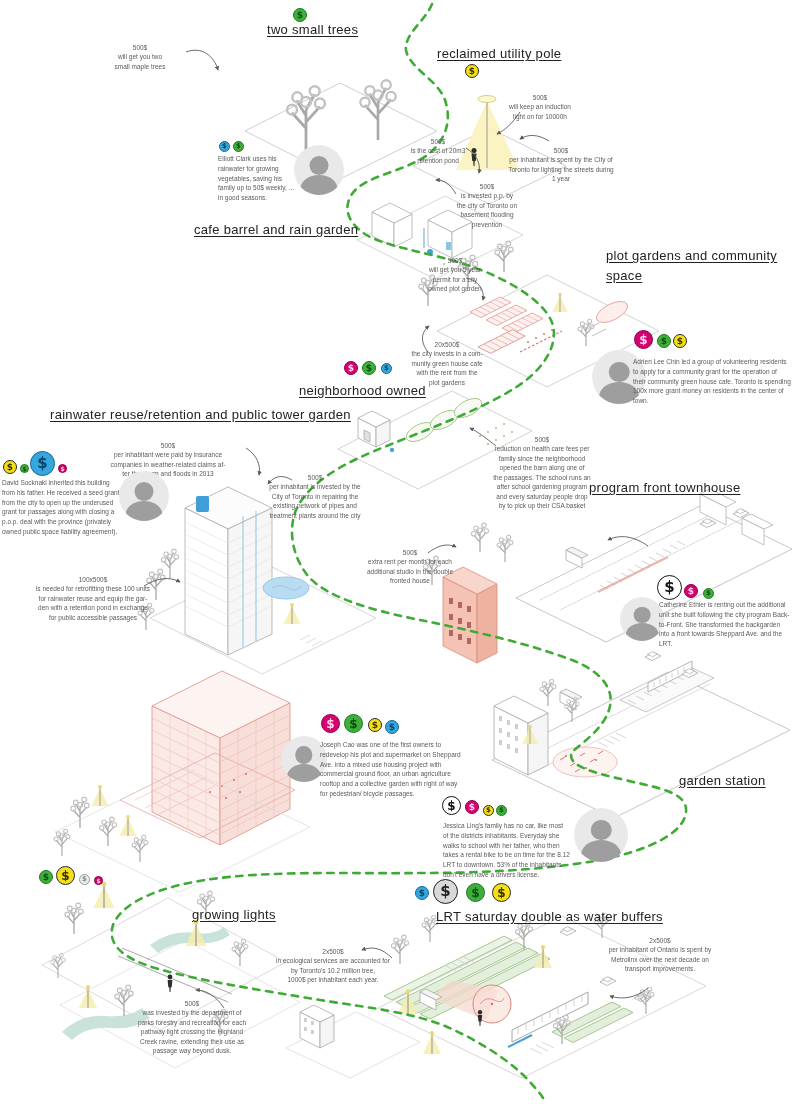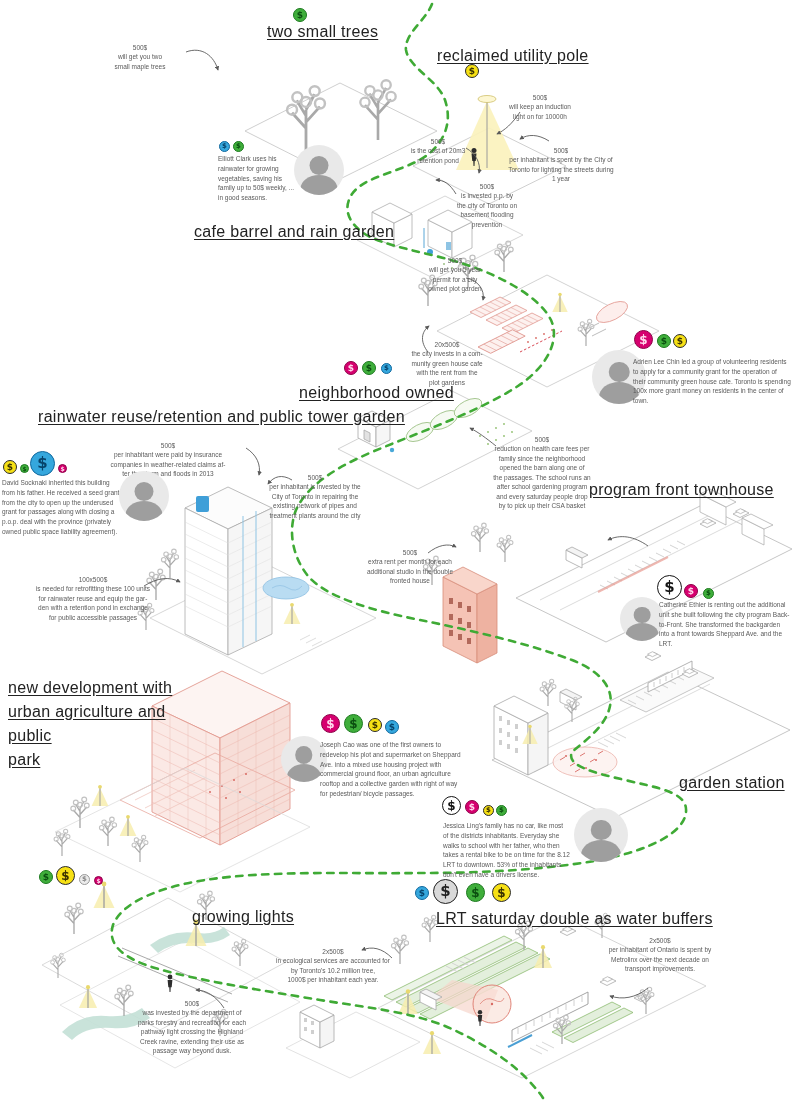--- a/index.html
+++ b/index.html
@@ -1,20 +1,20 @@
 <!DOCTYPE html>
 <html><head>
 <meta charset="utf-8">
 <style>
   html,body{margin:0;padding:0;background:#fff;}
   body{width:800px;height:1118px;position:relative;overflow:hidden;
        font-family:"Liberation Sans", sans-serif;color:#1c1c1c;}
   .stage{position:absolute;left:0;top:0;width:800px;height:1118px;}
   svg.art{position:absolute;left:0;top:0;}
-  .heading{position:absolute;font-size:16px;letter-spacing:.3px;color:#222;
+  .heading{position:absolute;font-size:13px;letter-spacing:.3px;color:#222;
            text-decoration:underline;text-underline-offset:2px;white-space:pre-line;line-height:1.5;}
   .note{position:absolute;font-size:6.5px;color:#5a5a5a;text-align:center;
         white-space:pre-line;line-height:1.45;}
   .story{position:absolute;font-size:6.5px;color:#5a5a5a;text-align:left;line-height:1.5;}
   .coin{position:absolute;border-radius:50%;display:flex;align-items:center;justify-content:center;
         font-weight:700;font-family:"DejaVu Sans",sans-serif;box-sizing:border-box;line-height:1;}
   .s-xs{width:9px;height:9px;font-size:6px;}
   .s-sm{width:11px;height:11px;font-size:7px;}
   .s-md{width:14px;height:14px;font-size:9px;}
   .s-lg{width:19px;height:19px;font-size:12px;}
@@ -369,26 +369,24 @@
     <path d="M648,546 C634,536 620,534 608,540" marker-end="url(#ah)"></path>
     <path d="M392,958 C382,948 372,946 362,950" marker-end="url(#ah)"></path>
     <path d="M648,988 C636,998 622,1000 610,996" marker-end="url(#ah)"></path>
     <path d="M224,1008 C216,996 206,990 196,990" marker-end="url(#ah)"></path>
   </g>
 </svg>
 
 <div class="heading" style="left:267px;top:20px">two small trees</div>
 <div class="heading" style="left:437px;top:44px">reclaimed utility pole</div>
 <div class="heading" style="left:194px;top:220px">cafe barrel and rain garden</div>
+<div class="heading" style="left:606px;top:246px">plot gardens and community space</div>
 <div class="heading" style="left:299px;top:381px">neighborhood owned</div>
-<div class="heading" style="left:38px;top:405px">rainwater reuse/retention and public tower garden</div>
+<div class="heading" style="left:50px;top:405px">rainwater reuse/retention and public tower garden</div>
 <div class="heading" style="left:589px;top:478px">program front townhouse</div>
-<div class="heading" style="left:8px;top:676px;width:180px">new development with
-urban agriculture and public
-park</div>
 <div class="heading" style="left:679px;top:771px">garden station</div>
 <div class="heading" style="left:192px;top:905px">growing lights</div>
 <div class="heading" style="left:436px;top:907px">LRT saturday double as water buffers</div>
 
 <div class="note" style="left:85px;top:43px;width:110px">500$
 will get you two
 small maple trees</div>
 <div class="note" style="left:480px;top:93px;width:120px">500$
 will keep an induction
 light on for 10000h</div>

